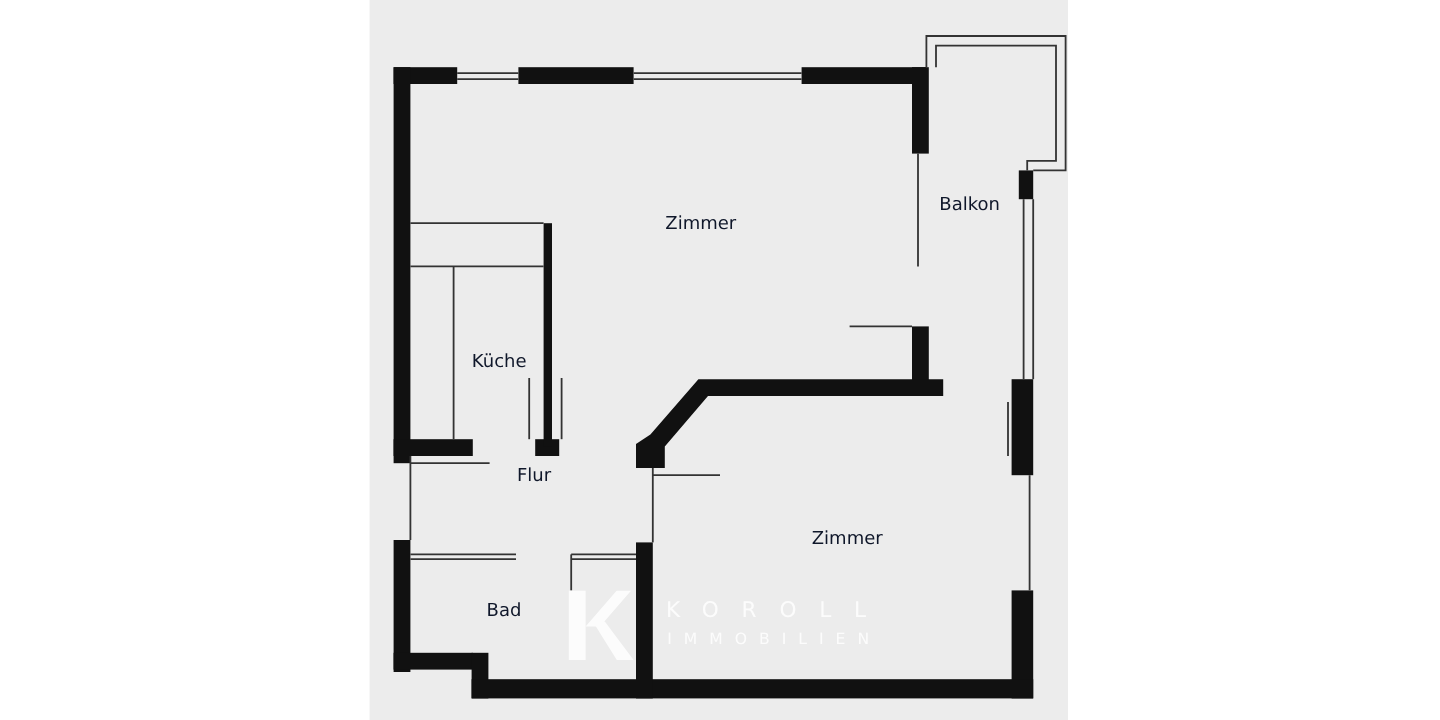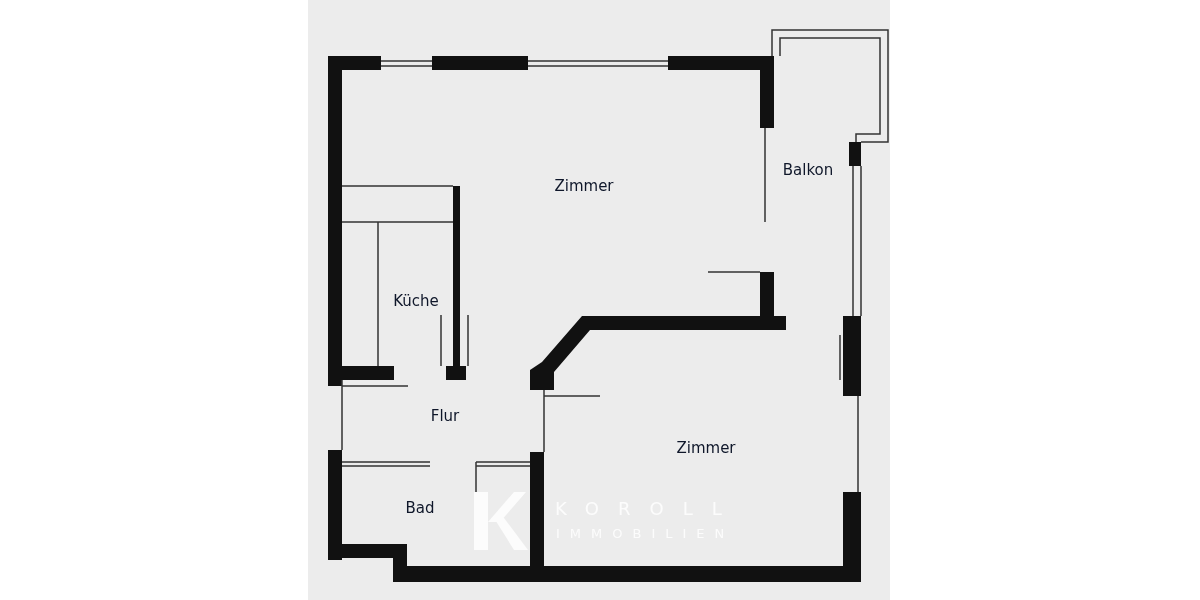--- a/index.html
+++ b/index.html
@@ -83,21 +83,21 @@
     <line x1="476" y1="462" x2="476" y2="492"></line>
 
     <line x1="858" y1="396" x2="858" y2="492"></line>
     <line x1="840" y1="335" x2="840" y2="380"></line>
   </g>
 </svg>
 
 <div class="room-label" style="left:584px;top:186px;">Zimmer</div>
 <div class="room-label" style="left:808px;top:170px;">Balkon</div>
 <div class="room-label" style="left:416px;top:281px;margin-top:20px;">Küche</div>
-<div class="room-label" style="left:445px;top:416px;">Flur</div>
+<div class="room-label" style="left:445px;top:396px;">Flur</div>
 <div class="room-label" style="left:706px;top:448px;">Zimmer</div>
 <div class="room-label" style="left:420px;top:508px;">Bad</div>
 
 <svg class="wm-logo" viewBox="0 0 60 60">
   <g fill="#ffffff" opacity="0.85">
     <rect x="4" y="0" width="14" height="58"></rect>
     <polygon points="18,30 44,0 56,0 30,30"></polygon>
     <polygon points="24,26 34,26 58,58 44,58"></polygon>
   </g>
 </svg>

